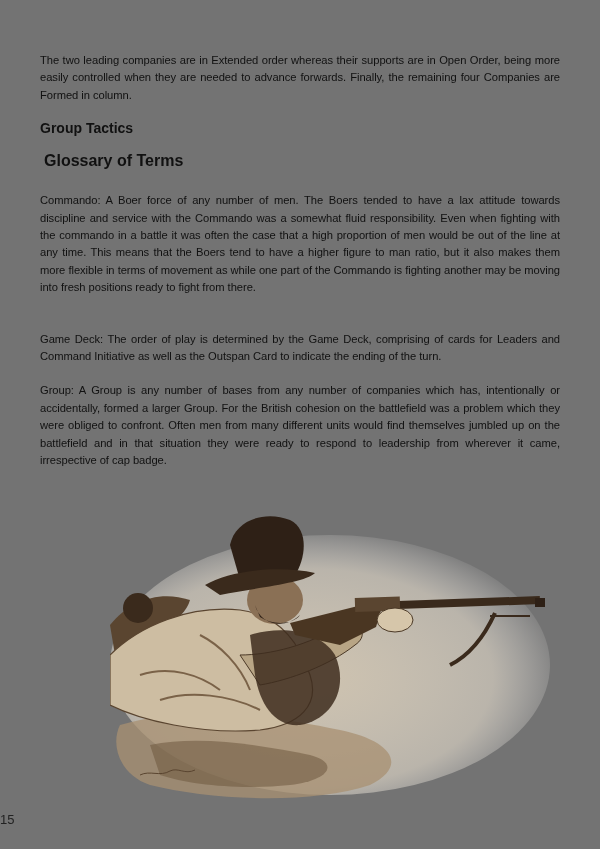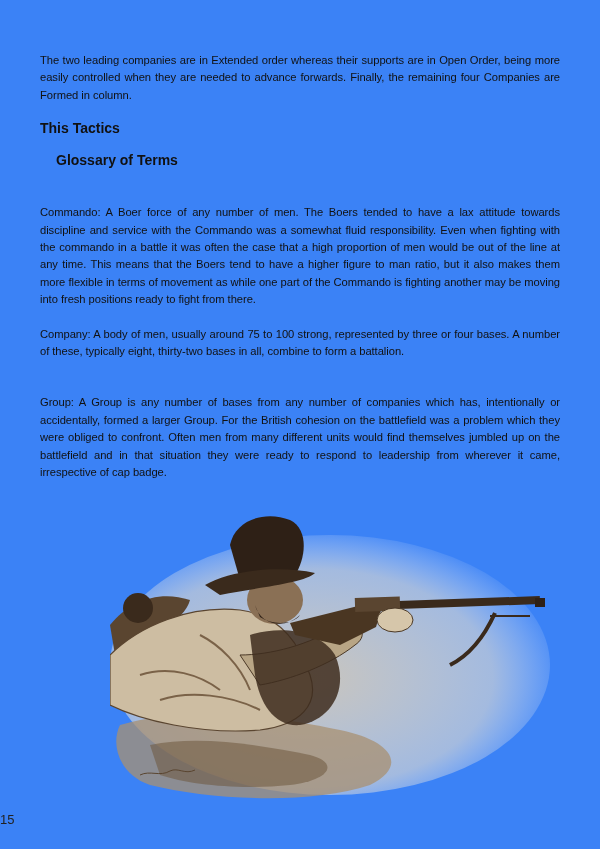--- a/index.html
+++ b/index.html
@@ -12,21 +12,21 @@
       height: 849px;
       position: relative;
       overflow: hidden;
       font-family: "Liberation Sans", "DejaVu Sans", sans-serif;
       color: #111111;
     }
     .page {
       position: absolute;
       left: 0; top: 0;
       width: 600px; height: 849px;
-      background: #3b82f6;
+      background: #737373;
     }
     .content {
       position: absolute;
       left: 40px;
       top: 52px;
       width: 520px;
     }
     p {
       margin: 0;
       font-size: 11.2px;
@@ -36,22 +36,22 @@
     }
     .gap { height: 17px; }
     h2.h-small {
       margin: 0;
       font-size: 14px;
       line-height: 18px;
       font-weight: bold;
       margin-top: 15px;
     }
     h2.h-large {
-      margin: 16px;
-      font-size: 14px;
+      margin: 4px;
+      font-size: 16px;
       line-height: 21px;
       font-weight: bold;
       margin-top: 13px;
     }
     .illustration {
       position: absolute;
       left: 110px;
       top: 505px;
       width: 440px;
       height: 300px;
@@ -66,29 +66,29 @@
       color: #222;
     }
   </style>
 </head>
 <body>
 
 <div class="page">
   <div class="content">
     <p>The two leading companies are in Extended order whereas their supports are in Open Order, being more easily controlled when they are needed to advance forwards.  Finally, the remaining four Companies are Formed in column.</p>
 
-    <h2 class="h-small">This Tactics</h2>
+    <h2 class="h-small">Group Tactics</h2>
 
     <h2 class="h-large">Glossary of Terms</h2>
     <div class="gap"></div>
 
     <p>Commando:  A Boer force of any number of men.  The Boers tended to have a lax attitude towards discipline and service with the Commando was a somewhat fluid responsibility.  Even when fighting with the commando in a battle it was often the case that a high proportion of men would be out of the line at any time.  This means that the Boers tend to have a higher figure to man ratio, but it also makes them more flexible in terms of movement as while one part of the Commando is fighting another may be moving into fresh positions ready to fight from there.</p>
     <div class="gap"></div>
-    <p>Company:  A body of men, usually around 75 to 100 strong, represented by three or four bases.   A number of these, typically eight, thirty-two bases in all, combine to form a battalion.</p>
     <div class="gap"></div>
+    <p>Game Deck:  The order of play is determined by the Game Deck, comprising of cards for Leaders and Command Initiative as well as the Outspan Card to indicate the ending of the turn.</p>
     <div class="gap"></div>
     <p>Group:  A Group is any number of bases from any number of companies which has, intentionally or accidentally, formed a larger Group.  For the British cohesion on the battlefield was a problem which they were obliged to confront.  Often men from many different units would find themselves jumbled up on the battlefield and in that situation they were ready to respond to leadership from wherever it came, irrespective of cap badge.</p>
   </div>
 
   <svg class="illustration" viewBox="0 0 440 300" xmlns="http://www.w3.org/2000/svg">
     <defs>
       <radialGradient id="washGrad" cx="0.45" cy="0.55" r="0.6">
         <stop offset="0" stop-color="#d9ccb6" stop-opacity="0.9"></stop>
         <stop offset="0.7" stop-color="#e9e0d0" stop-opacity="0.6"></stop>
         <stop offset="1" stop-color="#ffffff" stop-opacity="0"></stop>

